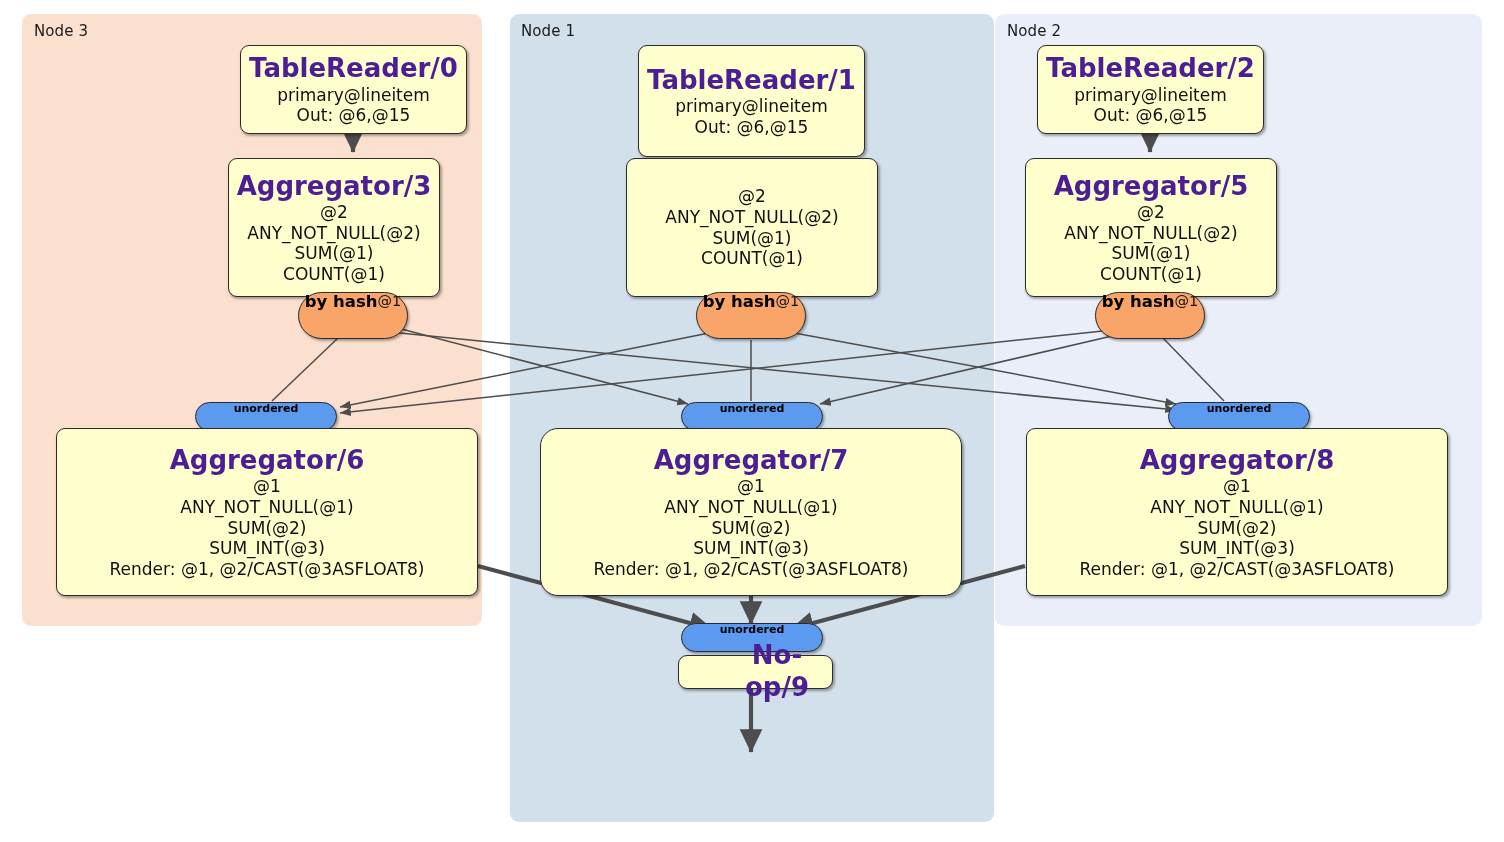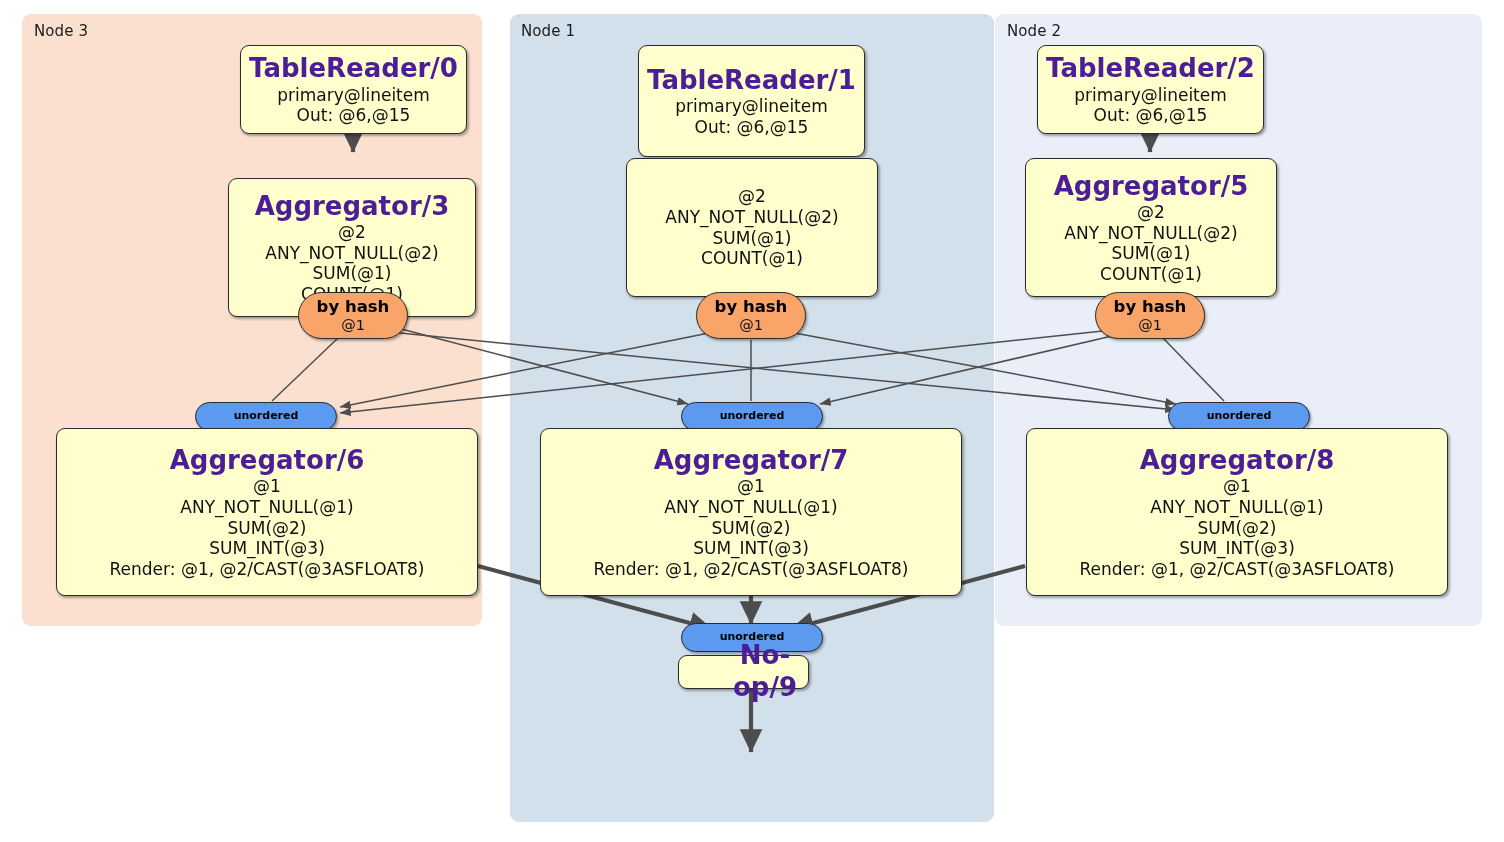--- a/index.html
+++ b/index.html
@@ -20,21 +20,21 @@
   .box{position:absolute;background:#feffcc;border:1.6px solid #2b2b2b;
        border-radius:9px;box-sizing:border-box;text-align:center;
        box-shadow:1.5px 2px 2.5px rgba(0,0,0,.33);
        display:flex;flex-direction:column;justify-content:center;}
   .box .ttl{font-weight:bold;font-size:26px;color:#4c1d95;line-height:1.22;text-align:center;}
   .box .ln{font-size:17px;color:#111;line-height:1.21;}
 
   .pill{position:absolute;border:1.6px solid #2b2b2b;border-radius:40px;
         box-sizing:border-box;text-align:center;
         box-shadow:1.5px 2px 2.5px rgba(0,0,0,.33);
-        display:flex;flex-direction:column;justify-content:center;}
+        display:flex;flex-direction:row;justify-content:center;}
   .pill.hash{background:#f9a469;}
   .pill.unord{background:#5c9aef;}
   .pill .ttl{font-weight:bold;font-size:16.5px;color:#000;line-height:1.15;}
   .pill .ln{font-size:14.5px;color:#111;line-height:1.15;}
   .pill.unord .ttl{font-size:11px;}
 </style>
 </head>
 <body>
 
 <div id="stage">
@@ -92,21 +92,21 @@
     <div class="ttl">TableReader/1</div>
     <div class="ln">primary@lineitem</div>
     <div class="ln">Out: @6,@15</div>
   </div>
   <div class="box" style="left:1037px;top:45px;width:227px;height:89px;">
     <div class="ttl">TableReader/2</div>
     <div class="ln">primary@lineitem</div>
     <div class="ln">Out: @6,@15</div>
   </div>
 
-  <div class="box" style="left:228px;top:158px;width:248px;height:139px;margin-top:20px;">
+  <div class="box" style="left:228px;top:158px;width:212px;height:139px;">
     <div class="ttl">Aggregator/3</div>
     <div class="ln">@2</div>
     <div class="ln">ANY_NOT_NULL(@2)</div>
     <div class="ln">SUM(@1)</div>
     <div class="ln">COUNT(@1)</div>
   </div>
   <div class="box" style="left:626px;top:158px;width:252px;height:139px;">
     <div class="ln">@2</div>
     <div class="ln">ANY_NOT_NULL(@2)</div>
     <div class="ln">SUM(@1)</div>
@@ -144,39 +144,39 @@
   </div>
 
   <div class="box" style="left:56px;top:428px;width:422px;height:168px;">
     <div class="ttl">Aggregator/6</div>
     <div class="ln">@1</div>
     <div class="ln">ANY_NOT_NULL(@1)</div>
     <div class="ln">SUM(@2)</div>
     <div class="ln">SUM_INT(@3)</div>
     <div class="ln">Render: @1, @2/CAST(@3ASFLOAT8)</div>
   </div>
-  <div class="box" style="left:540px;top:428px;width:422px;height:168px;">
+  <div class="box" style="left:540px;top:428px;width:422px;height:168px;border-radius:18px;">
     <div class="ttl">Aggregator/7</div>
     <div class="ln">@1</div>
     <div class="ln">ANY_NOT_NULL(@1)</div>
     <div class="ln">SUM(@2)</div>
     <div class="ln">SUM_INT(@3)</div>
     <div class="ln">Render: @1, @2/CAST(@3ASFLOAT8)</div>
   </div>
   <div class="box" style="left:1026px;top:428px;width:422px;height:168px;">
     <div class="ttl">Aggregator/8</div>
     <div class="ln">@1</div>
     <div class="ln">ANY_NOT_NULL(@1)</div>
     <div class="ln">SUM(@2)</div>
     <div class="ln">SUM_INT(@3)</div>
     <div class="ln">Render: @1, @2/CAST(@3ASFLOAT8)</div>
   </div>
 
   <div class="pill unord" style="left:681px;top:623px;width:142px;height:29px;">
     <div class="ttl">unordered</div>
   </div>
 
-  <div class="box" style="left:678px;top:655px;width:131px;height:34px;padding-left:43px;">
+  <div class="box" style="left:678px;top:655px;width:155px;height:34px;padding-left:43px;">
     <div class="ttl">No-op/9</div>
   </div>
 
 
 </div>
 
 </body></html>

